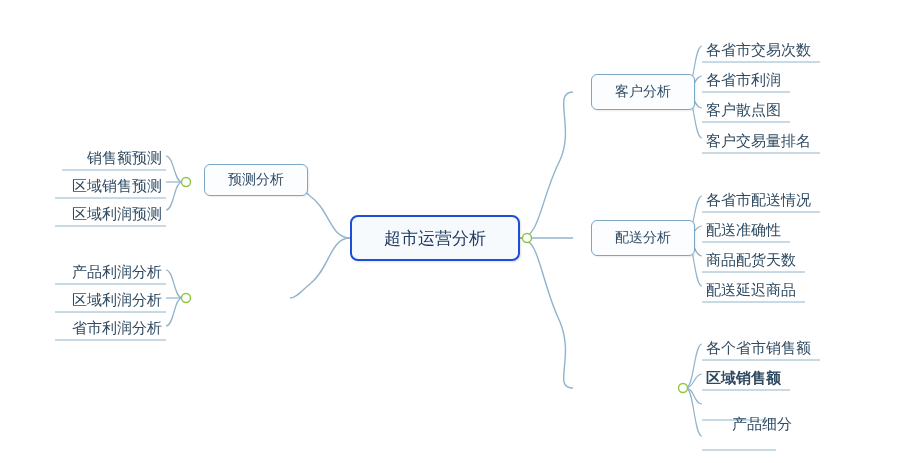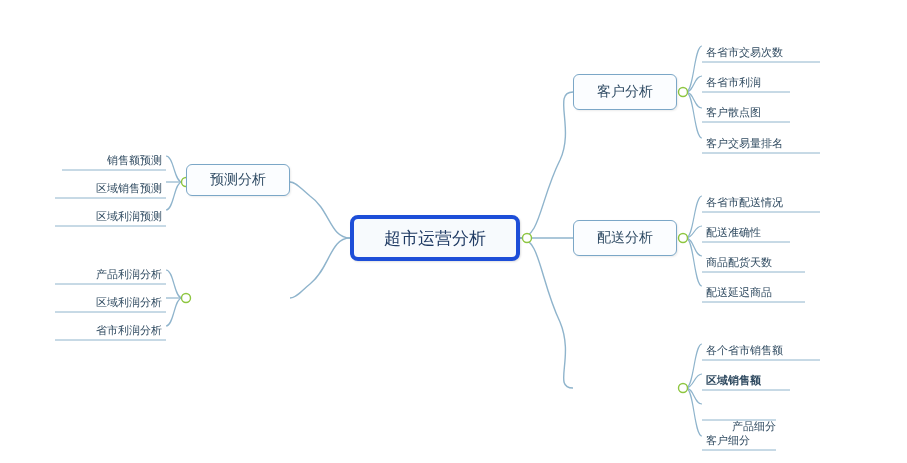--- a/index.html
+++ b/index.html
@@ -23,21 +23,21 @@
     height: 463px;
     pointer-events: none;
   }
   .node {
     position: absolute;
     box-sizing: border-box;
     white-space: nowrap;
   }
   
   .root {
-    border: 4px solid #1d4ed8;
+    border: 2px solid #1d4ed8;
     border-radius: 8px;
     background: #f7fafd;
     color: #1f3a63;
     font-size: 17px;
     text-align: center;
     display: flex;
     align-items: center;
     justify-content: center;
     box-shadow: 1px 1px 2px rgba(0,0,0,0.12);
   }
@@ -46,25 +46,26 @@
     border: 1px solid #7ba7c7;
     border-radius: 6px;
     background: #fbfdff;
     color: #2e4a63;
     font-size: 14px;
     text-align: center;
     display: flex;
     align-items: center;
     justify-content: center;
     box-shadow: 1px 1px 2px rgba(0,0,0,0.08);
+    margin-left: 18px;
   }
   
   .leaf {
     color: #2f4a60;
-    font-size: 11px;
+    font-size: 15px;
     display: flex;
     align-items: flex-end;
     padding-bottom: 2px;
     box-sizing: border-box;
   }
   .leaf.right { justify-content: flex-start; padding-left: 4px; }
   .leaf.left  { justify-content: flex-end;  padding-right: 4px; }
 </style>
 </head>
 <body>
@@ -176,23 +177,20 @@
 
   <div class="node leaf right" style="left:702px; top:332px; width:130px; height:28px;">
     <span>各个省市销售额</span>
   </div>
   <div class="node leaf right" style="left:702px; top:362px; width:120px; height:28px;font-weight:bold;">
     <span>区域销售额</span>
   </div>
   <div class="node leaf right" style="left:728px; top:392px; width:110px; height:44px;">
     <span>产品细分</span>
   </div>
-  <div class="node leaf right" style="left:702px; top:422px; width:110px; height:28px;">
-    <span>客户细分</span>
-  </div>
 
   <div class="node leaf left" style="left:58px; top:142px; width:108px; height:28px;">
     <span>销售额预测</span>
   </div>
   <div class="node leaf left" style="left:55px; top:170px; width:111px; height:28px;">
     <span>区域销售预测</span>
   </div>
   <div class="node leaf left" style="left:55px; top:198px; width:111px; height:28px;">
     <span>区域利润预测</span>
   </div>

